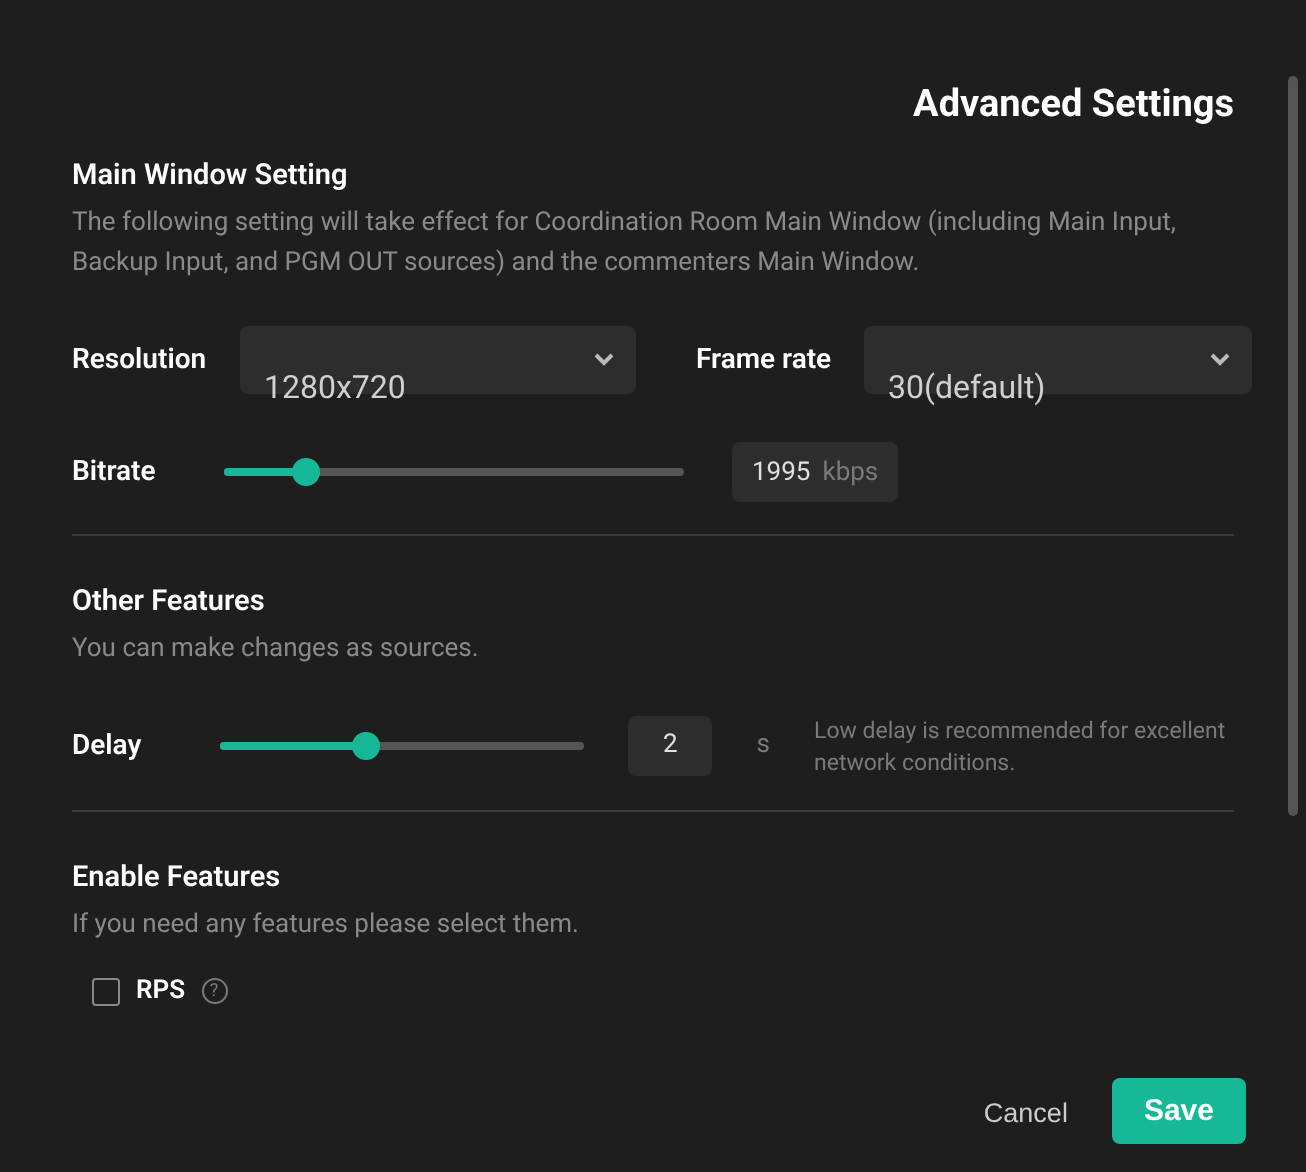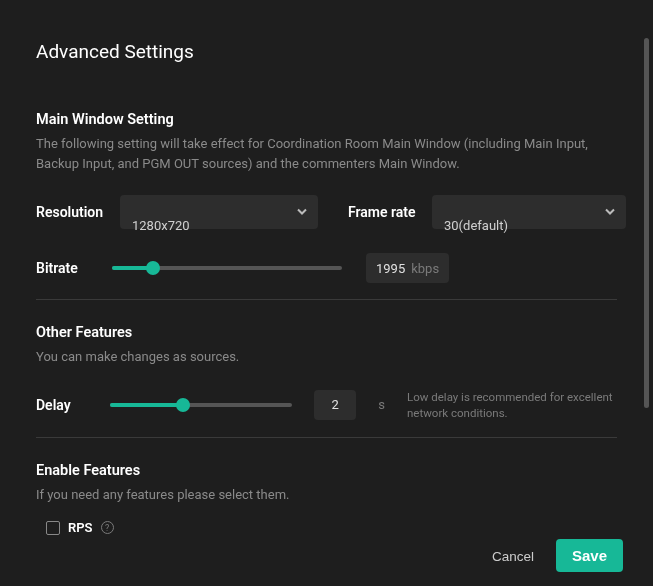--- a/index.html
+++ b/index.html
@@ -18,23 +18,24 @@
     .dialog {
       background: #1e1e1e;
       width: 100%;
       height: 100%;
       padding: 40px 36px 20px 36px;
       position: relative;
       color: #fff;
     }
     .title {
       font-size: 19px;
-      font-weight: 400;
-      color: #fff;
-      margin-bottom: 48px;
+      font-weight: 700;
+      color: #fff;
+      margin-bottom: 16px;
+      text-align: right;
     }
     .section-title {
       font-size: 14.5px;
       font-weight: 600;
       color: #fff;
       margin-bottom: 6px;
     }
     .section-desc {
       font-size: 13px;
       color: #8a8a8a;
@@ -68,21 +69,21 @@
       position: relative;
       cursor: pointer;
     }
     .select-wide {
       width: 198px;
     }
     .select-wide2 {
       width: 194px;
     }
     .select-text {
-      font-size: 13px;
+      font-size: 16px;
       color: #d0d0d0;
       margin-top: 26px;
     }
     .chevron-icon {
       position: absolute;
       right: 10px;
       top: 50%;
       transform: translateY(-50%);
     }
     .chevron-icon svg {

